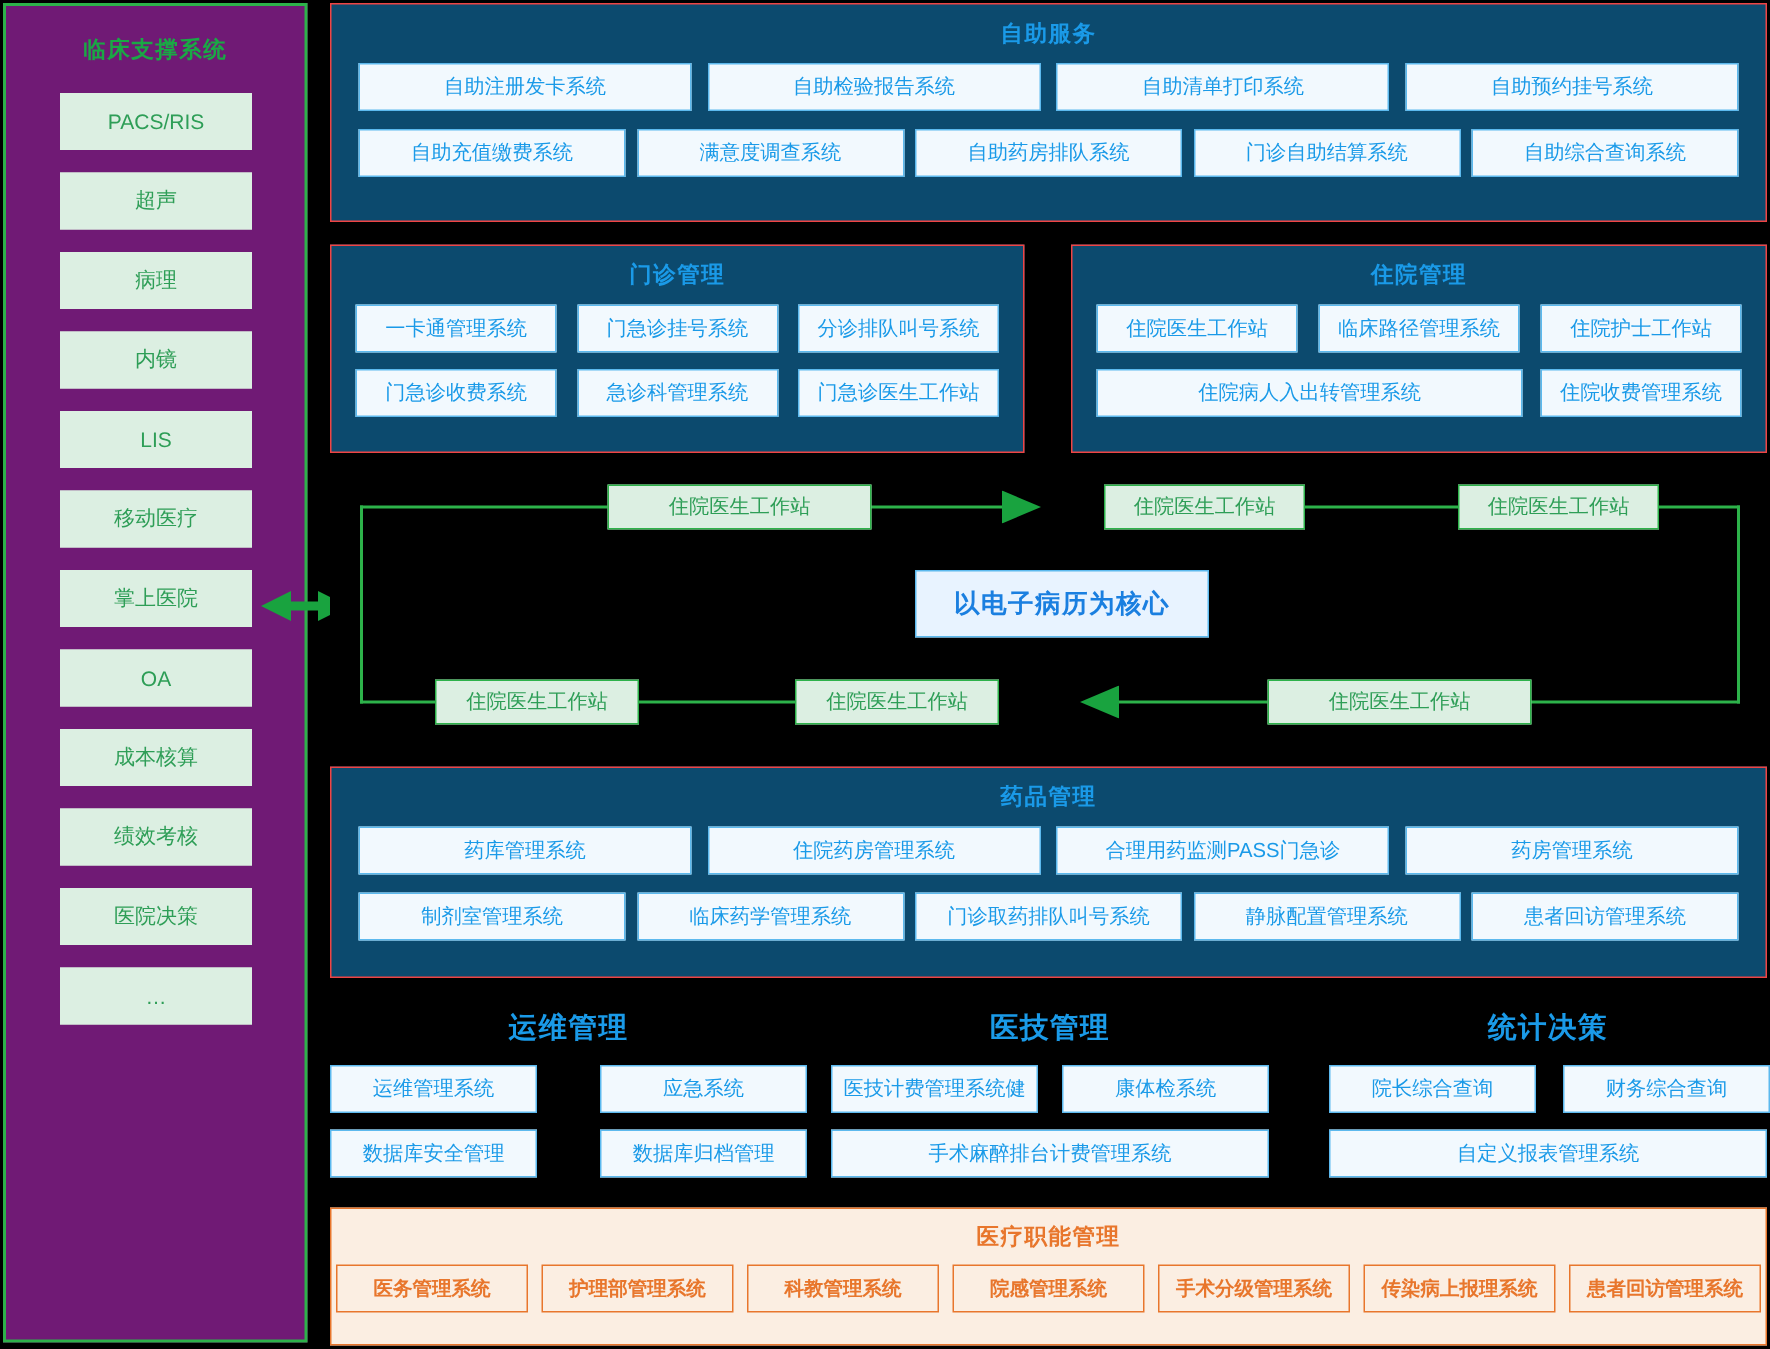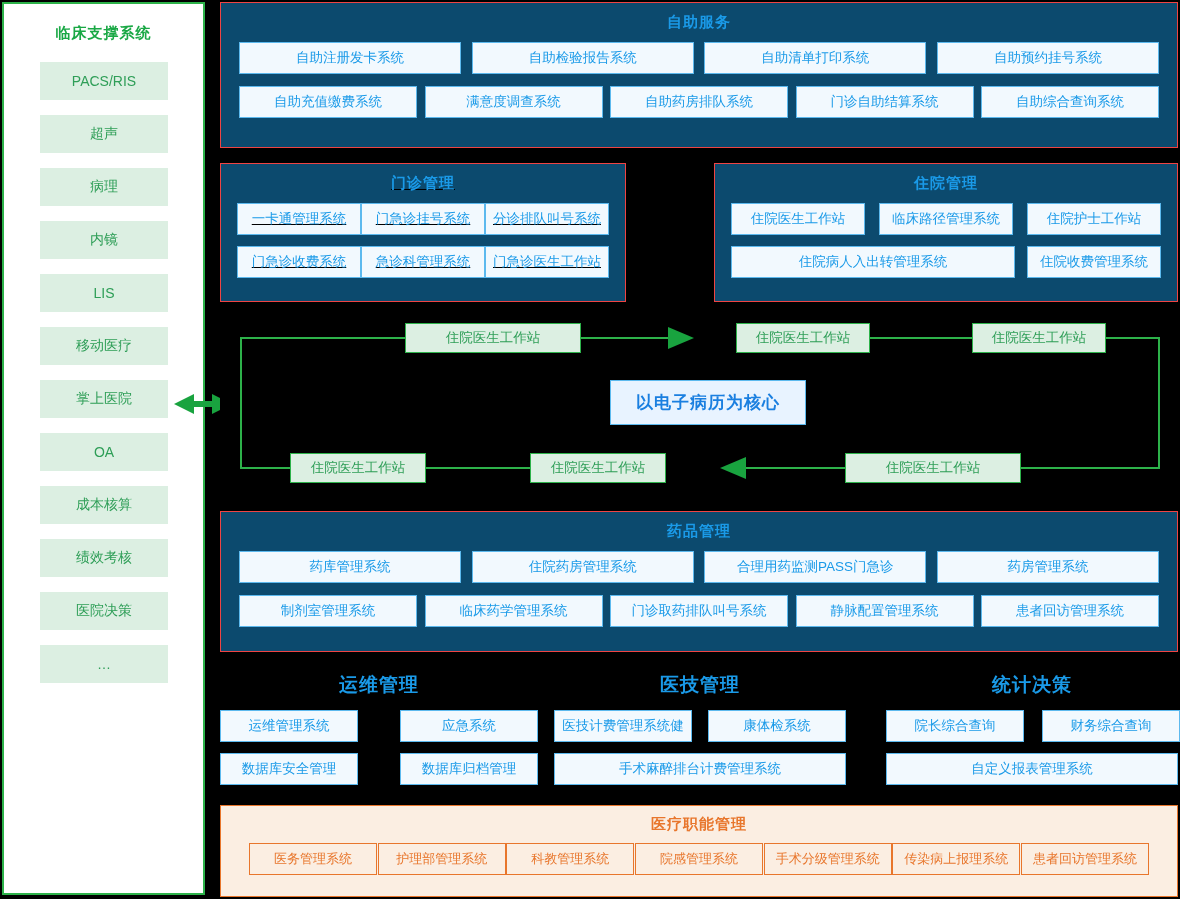--- a/index.html
+++ b/index.html
@@ -1,21 +1,21 @@
 <!DOCTYPE html>
 <html><head>
 <meta charset="utf-8">
 <style>
   html,body{margin:0;padding:0;background:#000;}
   body{width:1180px;height:899px;overflow:hidden;font-family:"Liberation Sans","DejaVu Sans",sans-serif;}
   #root{position:relative;width:1180px;height:899px;background:#000;}
 
   
   .sidebar{position:absolute;left:2px;top:2px;width:203px;height:893px;
-           border:2px solid #2db24a;box-sizing:border-box;background:#ffffff;}
+           border:2px solid #2db24a;box-sizing:border-box;background:#701a75;}
   .sidebar-title{position:absolute;left:0;top:20px;width:100%;text-align:center;
            color:#1aa845;font-size:15px;font-weight:bold;letter-spacing:1px;}
   .side-list{position:absolute;left:36px;top:58px;width:128px;}
   .side-item{height:38px;margin-bottom:15px;background:#dcefe2;border:1px solid #dcefe2;
              display:flex;align-items:center;justify-content:center;
              color:#2e9e57;font-size:14px;box-sizing:border-box;}
 
   
   .conn{position:absolute;left:172px;top:392px;width:62px;height:24px;}
 
@@ -24,30 +24,30 @@
   .panel-title{text-align:center;font-size:15px;font-weight:bold;color:#1a9ae8;
                margin-top:10px;margin-bottom:10px;letter-spacing:1px;}
   .row{display:flex;justify-content:space-between;padding:0 18px;margin-bottom:12px;}
   .chip{background:#f2f9fe;border:1px solid #5cb9ee;box-sizing:border-box;
         height:32px;display:flex;align-items:center;justify-content:center;
         color:#1a9ae8;font-size:13.5px;white-space:nowrap;padding:0 6px;}
 
   
   #p-self{left:220px;top:2px;width:958px;height:146px;}
   
-  #p-out{left:220px;top:163px;width:406px;height:139px;text-decoration:underline;}
+  #p-out{left:220px;top:163px;width:463px;height:139px;}
   #p-in {left:714px;top:163px;width:464px;height:139px;}
   #p-out .row,#p-in .row{padding:0 16px;margin-bottom:11px;}
   
   #p-drug{left:220px;top:511px;width:958px;height:141px;}
   
   #p-func{left:220px;top:805px;width:958px;height:92px;background:#fbeee2;border:1px solid #e8762c;}
   #p-func .panel-title{color:#e8762c;margin-top:9px;margin-bottom:9px;}
   #p-func .chip{background:#fbeee2;border:1px solid #e8762c;color:#e8762c;height:32px;font-size:13px;}
-  #p-func .row{padding:0 28px;margin-bottom:2px;}
+  #p-func .row{padding:0 3px;margin-bottom:2px;font-weight:bold;}
 
   
   .flow{position:absolute;left:220px;top:305px;width:958px;height:203px;background:#000;}
   .gbox{position:absolute;background:#dcefe2;border:1px solid #2db24a;box-sizing:border-box;
         display:flex;align-items:center;justify-content:center;
         color:#2e9e57;font-size:13.5px;white-space:nowrap;}
   .gline{position:absolute;background:#2db24a;}
   .core{position:absolute;background:#e8f3ff;border:1px solid #5cb9ee;box-sizing:border-box;
         display:flex;align-items:center;justify-content:center;
         color:#1a7fe0;font-size:17px;font-weight:bold;letter-spacing:1px;}

